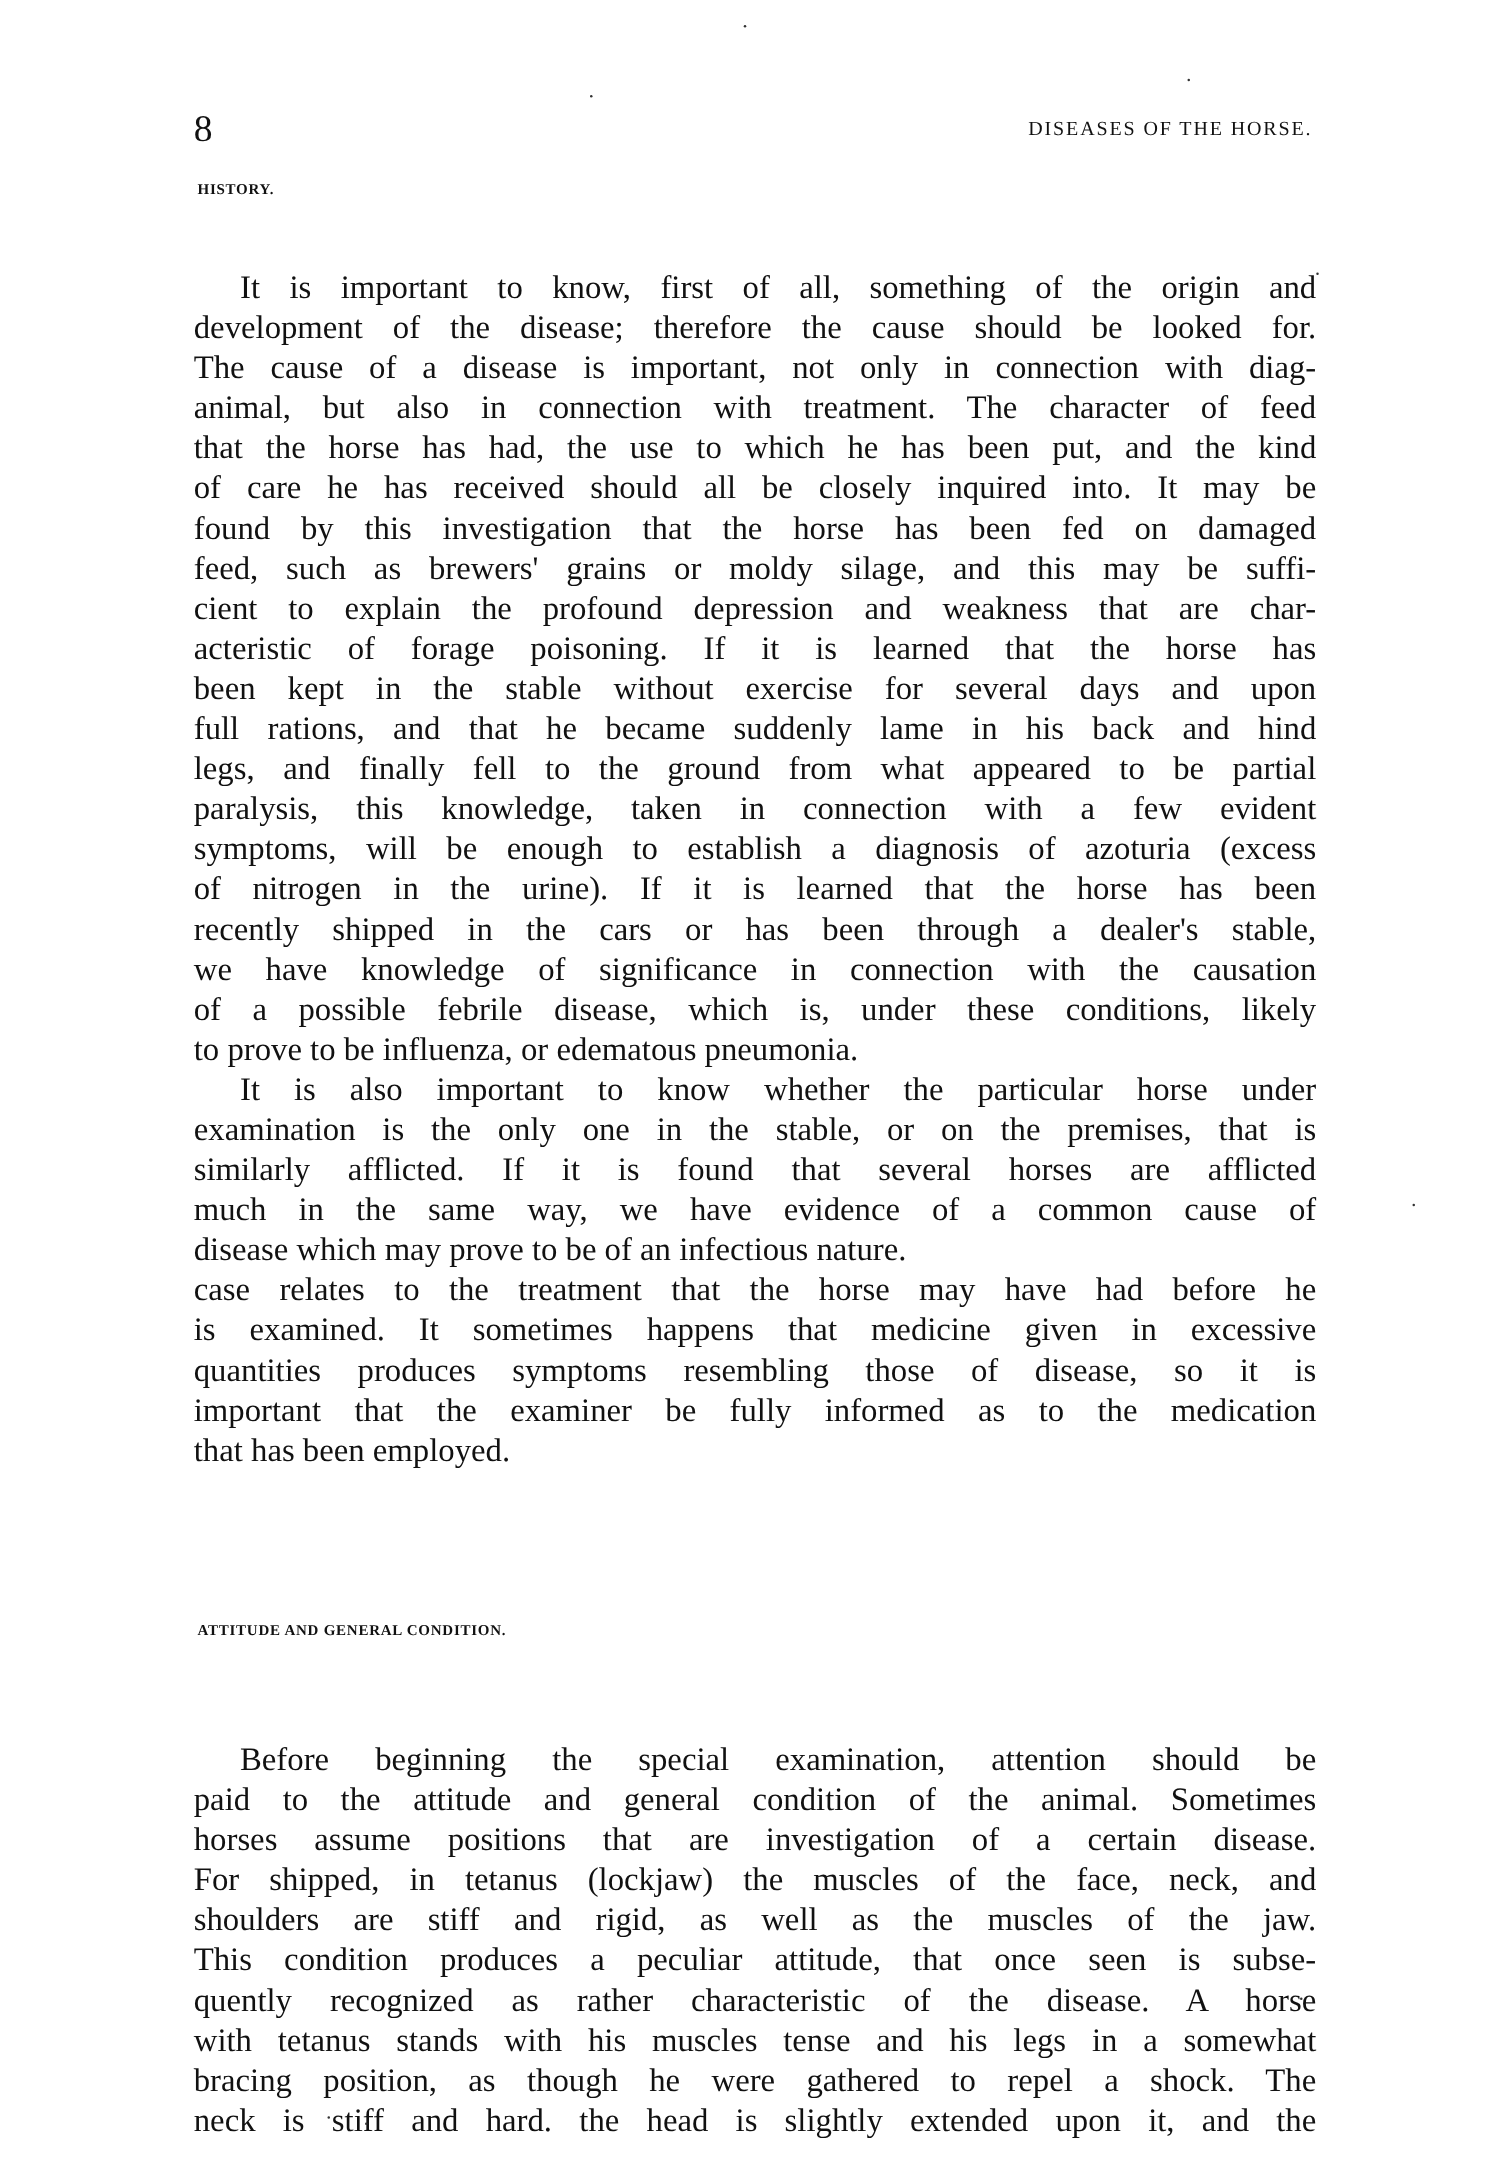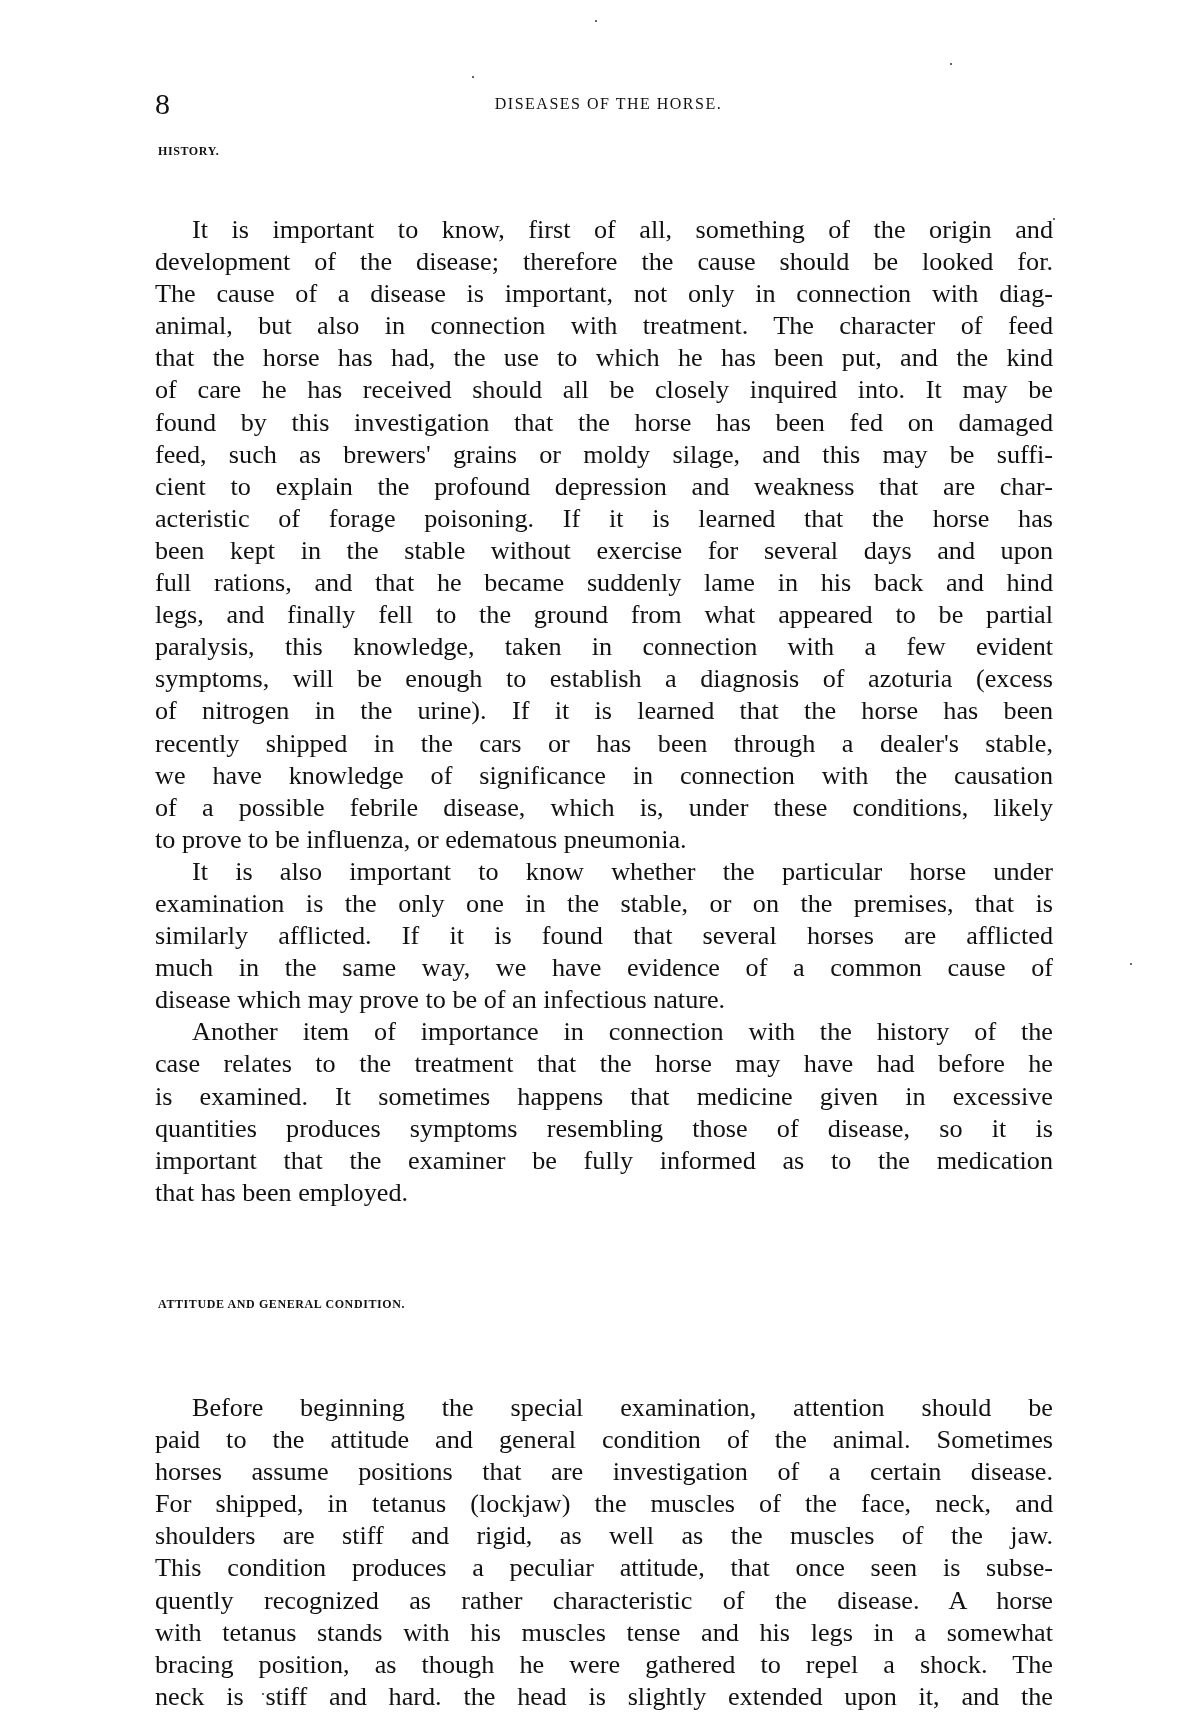--- a/index.html
+++ b/index.html
@@ -34,21 +34,21 @@
       left: 0;
       top: 0;
       font-size: 30px;
       line-height: 32px;
     }
     .running-title {
       position: absolute;
       left: 12px;
       right: 0;
       top: 6px;
-      text-align: center;
+      text-align: right;
       font-size: 16px;
       letter-spacing: 1.5px;
       line-height: 20px;
       padding-left: 0;
     }
     .section-heading {
       position: absolute;
       left: 155px;
       width: 895px;
       text-align: left;
@@ -128,21 +128,20 @@
       <span class="line last">to prove to be influenza, or edematous pneumonia.</span>
     </div>
     <div class="para">
       <span class="line indent">It is also important to know whether the particular horse under</span>
       <span class="line">examination is the only one in the stable, or on the premises, that is</span>
       <span class="line">similarly afflicted.  If it is found that several horses are afflicted</span>
       <span class="line">much in the same way, we have evidence of a common cause of</span>
       <span class="line last">disease which may prove to be of an infectious nature.</span>
     </div>
     <div class="para">
-      <span class="line indent">Another item of importance in connection with the history of the</span>
       <span class="line">case relates to the treatment that the horse may have had before he</span>
       <span class="line">is examined.  It sometimes happens that medicine given in excessive</span>
       <span class="line">quantities produces symptoms resembling those of disease, so it is</span>
       <span class="line">important that the examiner be fully informed as to the medication</span>
       <span class="line last">that has been employed.</span>
     </div>
   </div>
 
   <div class="section-heading heading-attitude">ATTITUDE AND GENERAL CONDITION.</div>
 

